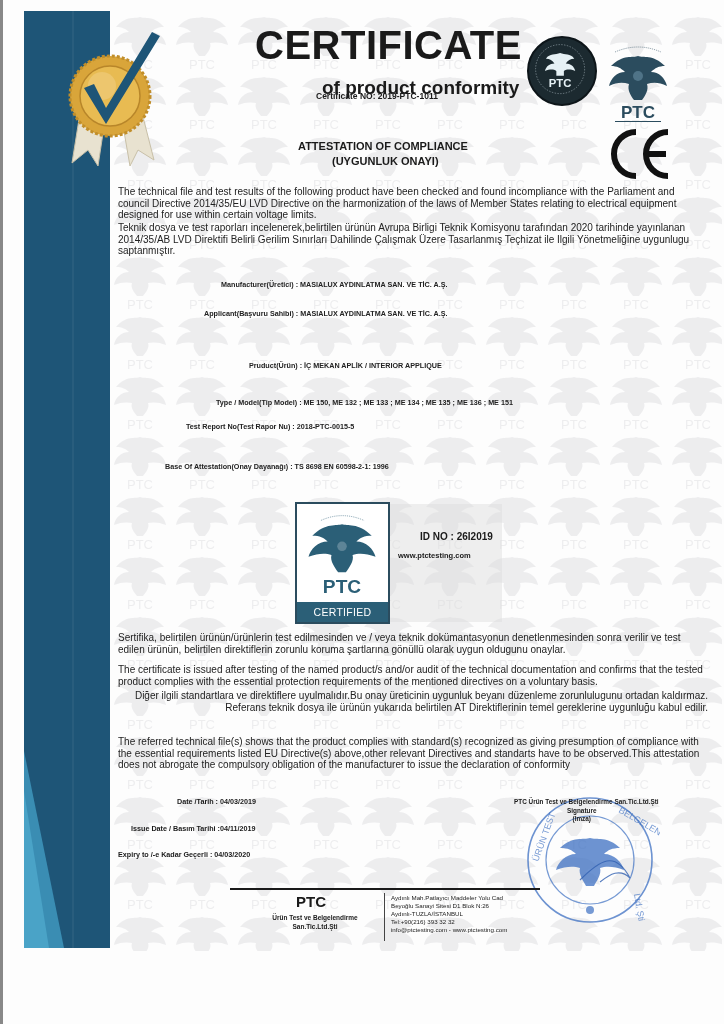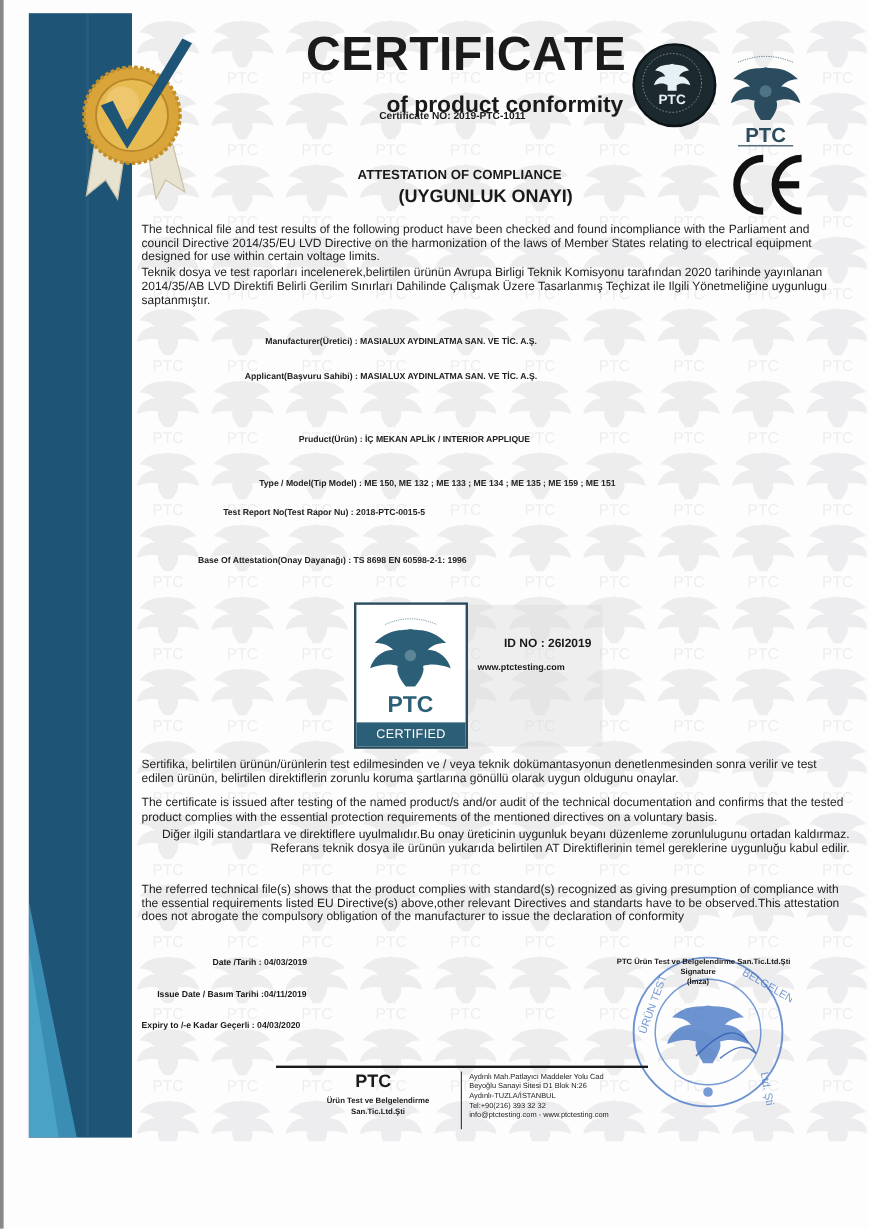--- a/index.html
+++ b/index.html
@@ -21,21 +21,21 @@
 
     
     .medal { position: absolute; left: 50px; top: 28px; width: 120px; height: 140px; }
 
     .title { position: absolute; left: 0; width: 724px; top: 22px; text-align: center; padding-left: 60px; padding-right: 0; }
     .title h1 { font-size: 40px; font-weight: bold; letter-spacing: 0.5px; color: #1a1a1a; line-height: 46px; position: absolute; left: 255px; top: 0; width: 275px; text-align: left; }
     .subtitle { position: absolute; left: 322px; top: 77px; font-size: 19px; font-weight: bold; }
     .certno { position: absolute; left: 316px; top: 91px; font-size: 8.5px; font-weight: bold; }
     .org { position: absolute; left: 248px; top: 118px; font-size: 13.5px; font-weight: bold; }
     .attest { position: absolute; left: 298px; top: 140px; font-size: 11px; font-weight: bold; }
-    .attest-tr { position: absolute; left: 332px; top: 155px; font-size: 15px; font-weight: bold; }
+    .attest-tr { position: absolute; left: 332px; top: 155px; font-size: 11px; font-weight: bold; }
 
     .seal-round { position: absolute; left: 527px; top: 36px; width: 70px; height: 70px; border-radius: 50%; background: #1c2a30; border: 2px solid #0d1519; }
     .ptc-logo { position: absolute; left: 605px; top: 42px; width: 66px; height: 84px; }
     .ce-mark { position: absolute; left: 608px; top: 128px; width: 64px; height: 52px; }
 
     .para { position: absolute; left: 118px; font-size: 10px; line-height: 11.6px; color: #222; width: 590px; }
 
     .field { position: absolute; font-size: 7.2px; font-weight: bold; color: #222; white-space: nowrap; }
 
     .cert-badge { position: absolute; left: 295px; top: 502px; width: 95px; height: 122px; border: 2px solid #2b4c5e; background: #fff; }
@@ -753,21 +753,21 @@
     <path d="M60,4 A22,22 0 1 0 60,48" fill="none" stroke="#111" stroke-width="6"></path>
     <rect x="40" y="23" width="18" height="6" fill="#111"></rect>
   </svg>
 
   <p class="para" style="top:186px;">The technical file and test results of the following product have been checked and found incompliance with the Parliament and council Directive 2014/35/EU LVD Directive on the harmonization of the laws of Member States relating to electrical equipment designed for use within certain voltage limits.</p>
   <p class="para" style="top:222px;">Teknik dosya ve test raporları incelenerek,belirtilen ürünün Avrupa Birligi Teknik Komisyonu tarafından 2020 tarihinde yayınlanan 2014/35/AB LVD Direktifi Belirli Gerilim Sınırları Dahilinde Çalışmak Üzere Tasarlanmış Teçhizat ile Ilgili Yönetmeliğine uygunlugu saptanmıştır.</p>
 
   <div class="field" style="left:221px; top:280px;">Manufacturer(Üretici) : MASIALUX AYDINLATMA SAN. VE TİC. A.Ş.</div>
   <div class="field" style="left:204px; top:309px;">Applicant(Başvuru Sahibi) : MASIALUX AYDINLATMA SAN. VE TİC. A.Ş.</div>
   <div class="field" style="left:249px; top:361px;">Pruduct(Ürün) : İÇ MEKAN APLİK / INTERIOR APPLIQUE</div>
-  <div class="field" style="left:216px; top:398px;">Type / Model(Tip Model) : ME 150, ME 132 ; ME 133 ; ME 134 ; ME 135 ; ME 159 ; ME 151</div>
+  <div class="field" style="left:216px; top:398px;">Type / Model(Tip Model) : ME 150, ME 132 ; ME 133 ; ME 134 ; ME 135 ; ME 136 ; ME 151</div>
   <div class="field" style="left:186px; top:422px;">Test Report No(Test Rapor Nu) : 2018-PTC-0015-5</div>
   <div class="field" style="left:165px; top:462px;">Base Of Attestation(Onay Dayanağı) : TS 8698 EN 60598-2-1: 1996</div>
 
   <div class="cert-grey"></div>
   <div class="cert-badge">
     <svg viewBox="0 0 95 100" width="91" height="98">
       <path d="M25,16 Q47,6 70,16" fill="none" stroke="#2b5f77" stroke-width="0.6" stroke-dasharray="1 1"></path>
       <path d="M47,20 C42,22 30,18 16,32 C24,32 28,34 32,38 C22,38 14,46 12,54 C22,50 30,50 36,52 C34,58 40,66 43,70 L51,70 C54,66 60,58 58,52 C64,50 72,50 82,54 C80,46 72,38 62,38 C66,34 70,32 78,32 C64,18 52,22 47,20 Z" fill="#2b5f77"></path>
       <circle cx="47" cy="43" r="5" fill="#5d8497"></circle>
       <text x="47" y="92" text-anchor="middle" font-size="20" font-weight="bold" fill="#2b5f77" font-family="Liberation Sans, sans-serif">PTC</text>

